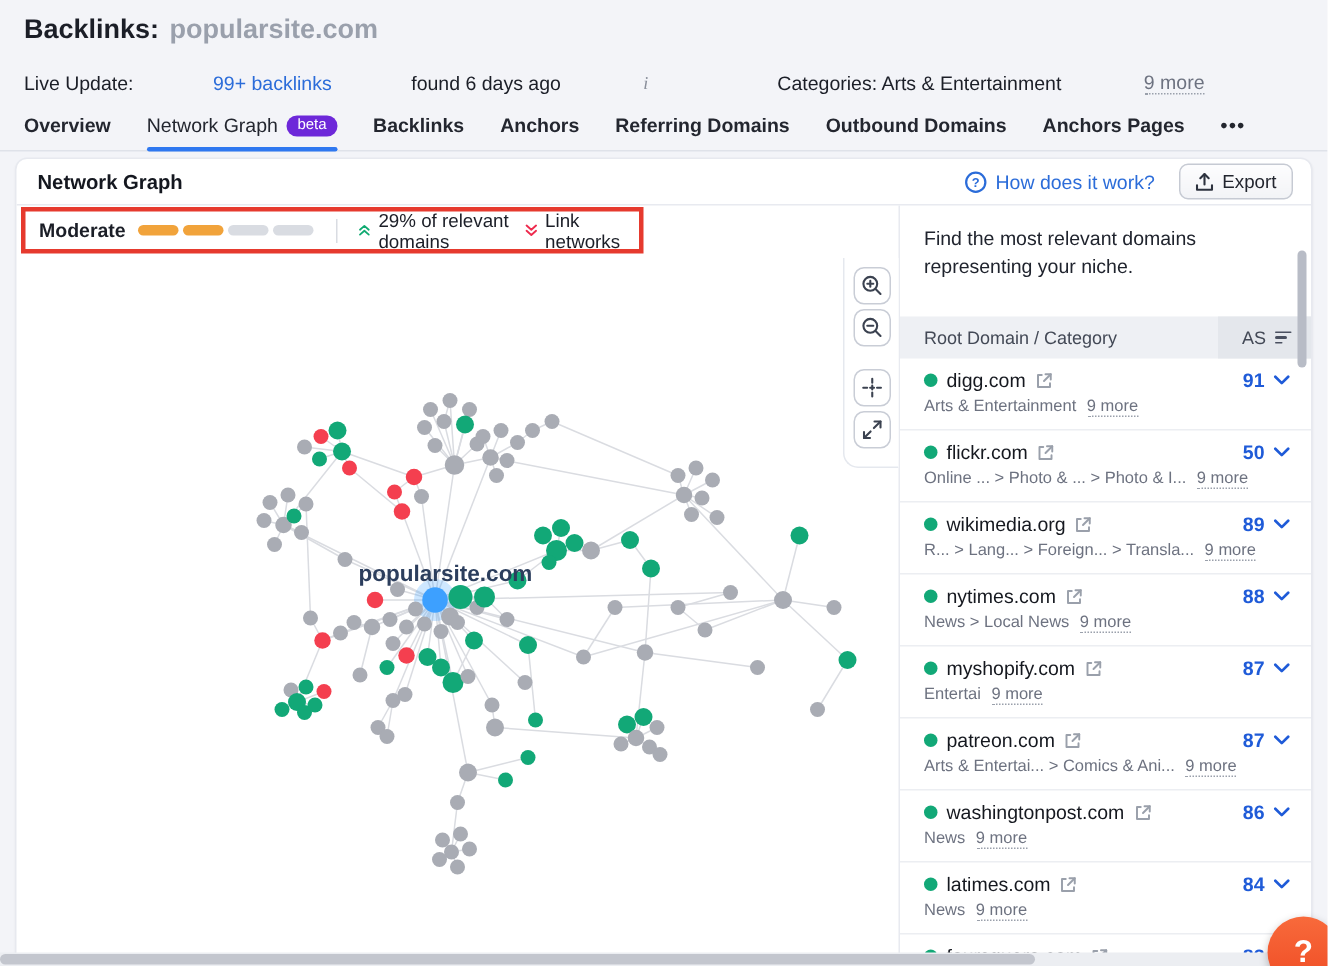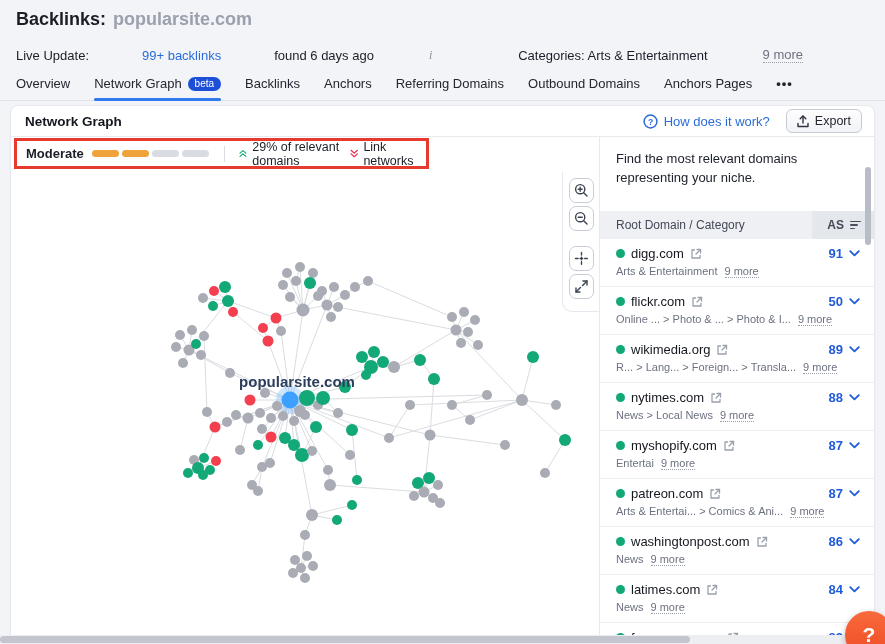--- a/index.html
+++ b/index.html
@@ -11,24 +11,24 @@
   .title-row { font-size:18px; font-weight:bold; display:flex; gap:7px; align-items:center; }
   .title-domain { color:#9aa0ac; }
   .meta-row { margin-top:17px; font-size:13px; display:flex; align-items:center;gap:48px; }
   .link-blue { color:#2b6cd9; cursor:pointer; }
   .info-i { color:#8a8f9b; margin-left:7px; font-size:12px; font-style:italic; font-family:"Liberation Serif",serif; }
   .meta-cats { margin-left:38px; }
   .more-dotted { color:#6d7280; border-bottom:1px dotted #9aa0ab; margin-left:7px; cursor:pointer; }
 
   
   .tabs { display:flex; gap:24px; margin-top:13px; padding:0 16px; border-bottom:1px solid #dfe2e9; font-size:13px; align-items:flex-end; }
-  .tab { padding-bottom:9px; color:#23262f; cursor:pointer; display:flex; align-items:center; gap:6px; position:relative; white-space:nowrap; }
+  .tab { padding-bottom:9px; color:#23262f; cursor:pointer; display:flex; align-items:center; gap:6px; position:relative; white-space:nowrap;font-weight:bold; }
   .tab.active { font-weight:normal; }
   .tab.active::after { content:""; position:absolute; left:0; right:0; bottom:-1px; height:3px; background:#2f78f0; border-radius:2px; }
-  .beta-pill { background:#1d4ed8; color:#fff; font-size:10px; padding:2px 7px; border-radius:9px; line-height:1; }
+  .beta-pill { background:#6d28d9; color:#fff; font-size:10px; padding:2px 7px; border-radius:9px; line-height:1; }
   .tab-more { letter-spacing:1px; font-weight:bold; }
 
   
   .card { margin:4px 10px 0 10px; background:#fff; border:1px solid #e7e9ef; border-radius:8px; height:543px; position:relative; overflow:hidden; box-shadow:0 1px 2px rgba(20,24,40,.05); }
   .card-head { height:31px; border-bottom:1px solid #e8eaf0; display:flex; align-items:center; padding:0 12px 0 14px; }
   .card-title { font-size:13.5px; font-weight:bold; color:#14171f; }
   .head-right { margin-left:auto; display:flex; align-items:center; gap:16px; }
   .help-link { display:flex; align-items:center; gap:6px; color:#2b6cd9; font-size:13px; cursor:pointer; }
   .export-btn { display:flex; align-items:center; gap:6px; height:24px; padding:0 10px; border:1px solid #c6cad3; border-radius:6px; background:linear-gradient(#fdfdfe,#f2f3f6); font-size:12.5px; color:#23262f; cursor:pointer; }
 
@@ -51,21 +51,21 @@
 
   
   .tools { position:absolute; top:0; right:0; width:37px; height:140px; background:#fff; border-left:1px solid #e5e8ee; border-bottom:1px solid #e5e8ee; border-bottom-left-radius:10px; display:flex; flex-direction:column; align-items:center; padding-top:6px; gap:3px; z-index:5; }
   .tool-btn { width:25px; height:25px; border:1px solid #c9cdd6; border-radius:7px; background:#fff; display:flex; align-items:center; justify-content:center; cursor:pointer; color:#3b4250; }
   .tool-gap { margin-top:12px; }
 
   
   .right { width:274px; display:flex; flex-direction:column; position:relative; }
   .intro { padding:13px 16px; font-size:13px; line-height:1.45; color:#20242e; height:74px; }
   .thead { height:28px; display:flex; align-items:center; background:#eef0f4; font-size:12px; color:#434956; padding-left:16px; flex:none; }
-  .th-score { margin-left:auto; width:62px; height:100%; background:#e4e7ec; display:flex; align-items:center; justify-content:flex-end; padding-right:13px; gap:6px; cursor:pointer;font-weight:bold; }
+  .th-score { margin-left:auto; width:62px; height:100%; background:#e4e7ec; display:flex; align-items:center; justify-content:flex-end; padding-right:13px; gap:6px; cursor:pointer; }
   .sort-icon { display:flex; flex-direction:column; gap:2px; }
   .sort-icon i { display:block; height:1.5px; background:#4a5060; border-radius:1px; }
   .sort-icon i:nth-child(1){width:11px;} .sort-icon i:nth-child(2){width:8px;} .sort-icon i:nth-child(3){width:5px;}
 
   .rows { flex:1; overflow:hidden; position:relative; }
   .row { height:48px; padding:7px 14px 0 16px; border-bottom:1px solid #eceef2; }
   .row-top { display:flex; align-items:center; gap:6px; }
   .dot { width:9px; height:9px; border-radius:50%; background:#12a877; flex:none; }
   .row-domain { font-size:13px; color:#15181f; cursor:pointer; }
   .ext-icon { color:#9aa0ab; display:flex; cursor:pointer; }

